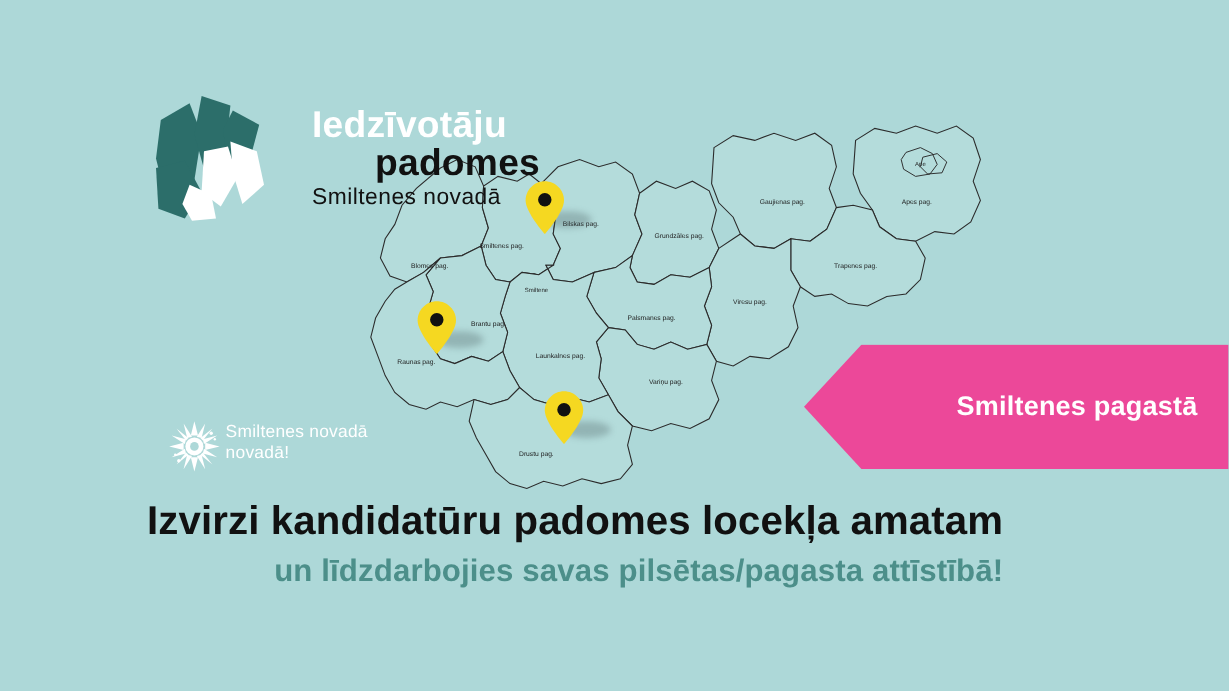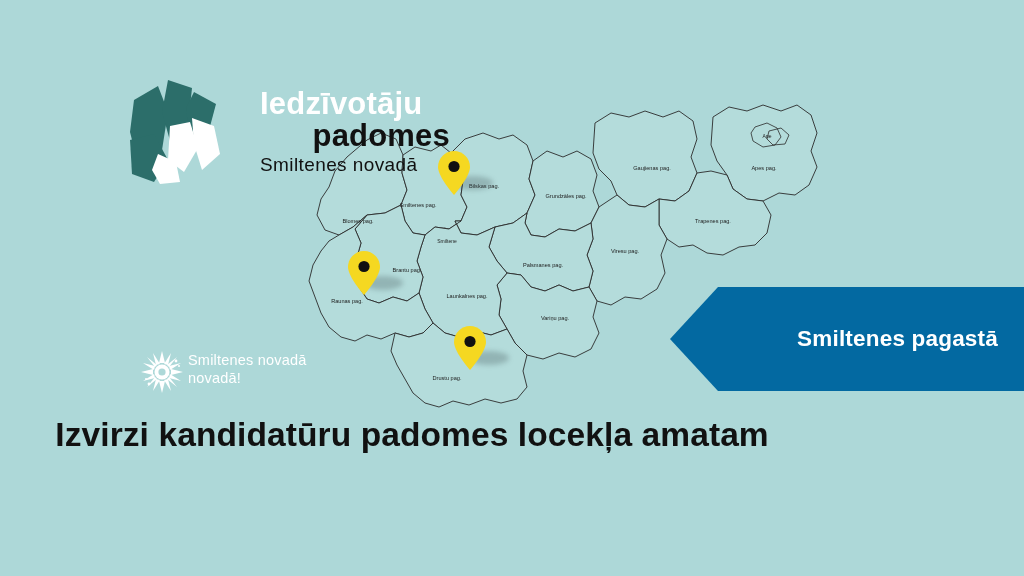--- a/index.html
+++ b/index.html
@@ -48,32 +48,32 @@
   #flower-block { position:absolute; left:140px; top:348px; width:180px; height:48px; }
   #flower-icon { position:absolute; left:0; top:2px; width:44px; height:44px; }
   #flower-text {
     position:absolute; left:48px; top:3px;
     color:#ffffff; font-size:14.5px; line-height:1.25; letter-spacing:0.2px;
   }
 
   
   #banner {
     position:absolute; left:670px; top:287px; width:354px; height:104px;
-    background:#0369a1;
+    background:#ec4899;
     clip-path:polygon(48px 0, 354px 0, 354px 104px, 48px 104px, 0 52px);
     display:flex; flex-direction:column; justify-content:center; align-items:flex-end;
     padding-right:26px;
   }
   .banner-line {
     color:#ffffff; font-size:22.5px; font-weight:bold;
     letter-spacing:0.2px; line-height:1.42; white-space:nowrap;
   }
 
   
-  #headline-wrap { position:absolute; left:0; top:415px; width:824px; text-align:center; }
+  #headline-wrap { position:absolute; left:12px; top:415px; width:824px; text-align:right; }
   #headline {
     font-size:33.5px; font-weight:bold; color:#111111;
     letter-spacing:0.1px; line-height:1.18; white-space:nowrap;
   }
   #subheadline {
     font-size:26px; font-weight:bold; color:#4C8F8A;
     letter-spacing:0.1px; line-height:1.25; white-space:nowrap; margin-top:4px;
   }
 </style>
 </head>
@@ -245,15 +245,16 @@
       <div>novadā!</div>
     </div>
   </div>
 
   <div id="banner">
     <div class="banner-line">Smiltenes pagastā</div>
   </div>
 
   <div id="headline-wrap">
     <div id="headline">Izvirzi kandidatūru padomes locekļa amatam</div>
+    <div id="subheadline">un līdzdarbojies savas pilsētas/pagasta attīstībā!</div>
   </div>
 
 </div>
 
 </body></html>

